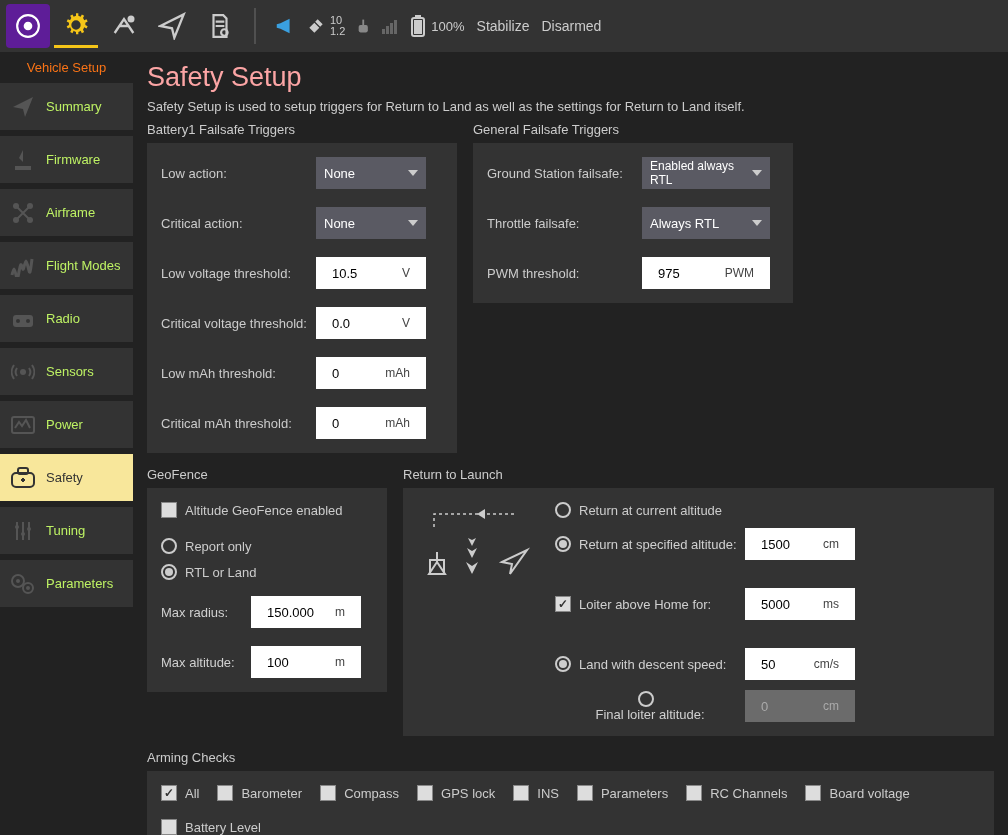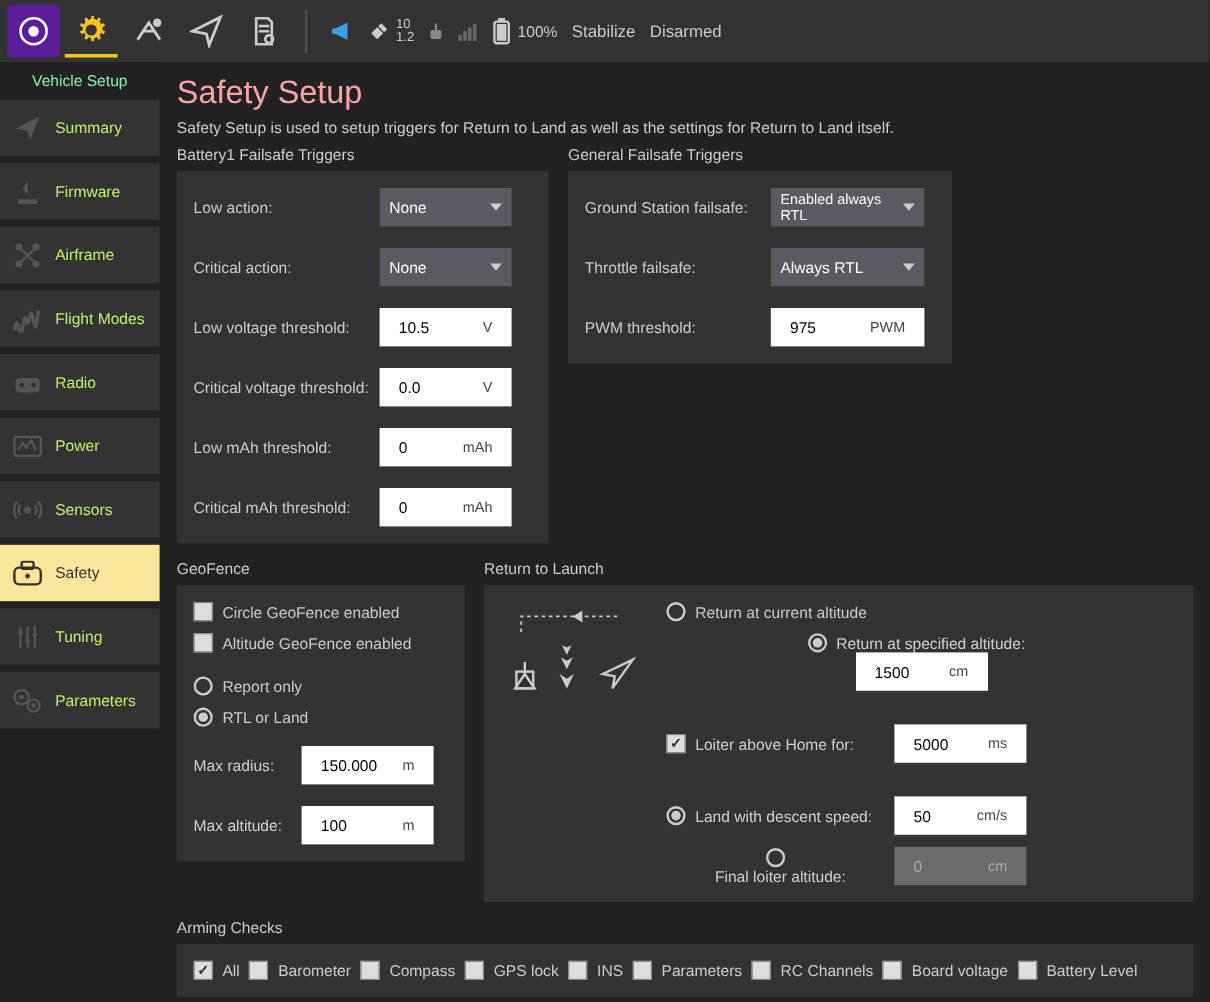--- a/index.html
+++ b/index.html
@@ -13,21 +13,21 @@
   .topbtn svg { fill: currentColor; }
   .topsep { width: 2px; height: 36px; background: #505050; margin: 0 8px; }
   .top-indicator { display: flex; align-items: center; margin-left: 6px; color: #ccc; font-size: 13px; gap: 4px;}
   .top-text { margin-left: 8px; color: #ccc; font-size: 14px;}
   
   
   .main { display: flex; height: 783px; }
   
   
   .sidebar { width: 133px; background: #222222; }
-  .side-title { color: #86efac; font-size: 13px; text-align: center; padding: 8px 0; }
+  .side-title { color: #f97316; font-size: 13px; text-align: center; padding: 8px 0; }
   .side-item { background: #333333; height: 47px; display: flex; align-items: center; gap: 10px; padding-left: 10px; margin-bottom: 6px; color: #bef264; cursor: pointer; }
   .side-item.active { background: #f8e79b; color: #333; }
   .side-icon { width: 26px; height: 26px; display:flex; align-items:center; justify-content:center;}
   .side-item svg { fill: #555; }
   .side-item.active svg { fill: #333; }
   
   
   .content { flex: 1; padding: 10px 14px; overflow-y: auto; }
   .page-title { color: #fca5a5; font-size: 27px; font-weight: normal; margin-bottom: 6px; }
   .page-desc { color: #ccc; font-size: 13px; margin-bottom: 8px; }
@@ -52,21 +52,21 @@
   
   
   .cb { width: 16px; height: 16px; border: 1px solid #888; background: #ddd; display:inline-flex; align-items:center; justify-content:center; margin-right:8px; font-size:12px; color:#333;}
   .cb.checked::after{content:"✓"; font-weight:bold;}
   .radio { width:16px; height:16px; border-radius:50%; border:2px solid #ccc; display:inline-flex; align-items:center; justify-content:center; margin-right:8px;}
   .radio.sel::after{content:""; width:8px; height:8px; background:#ccc; border-radius:50%;}
   .opt-row { display:flex; align-items:center; color:#ccc; font-size:13px; margin-bottom:10px;}
   
   .rtl-diagram { width:120px; display:flex; flex-direction:column; align-items:center; gap:6px; color:#ccc; margin-right:18px; }
   
-  .arming-row { display:flex; gap:8px; align-items:center; flex-wrap:wrap;}
+  .arming-row { display:flex; gap:18px; align-items:center; flex-wrap:wrap;}
   .arming-item { display:flex; align-items:center; color:#ccc; font-size:13px;}
 </style>
 </head>
 <body>
 
 <div class="topbar">
   <div class="topbtn purple">
     <svg width="26" height="26" viewBox="0 0 24 24">
         <circle cx="12" cy="12" r="10" fill="none" stroke="#fff" stroke-width="2"></circle>
         <circle cx="12" cy="12" r="4" fill="#fff"></circle>
@@ -178,36 +178,36 @@
           <svg width="26" height="20" viewBox="0 0 26 20">
             <rect x="3" y="6" width="20" height="12" rx="3"></rect>
             <circle cx="8" cy="12" r="2" fill="#333"></circle>
             <circle cx="18" cy="12" r="2" fill="#333"></circle>
           </svg>
         </span>
       <span>Radio</span>
     </div>
     <div class="side-item">
       <span class="side-icon">
-          <svg width="24" height="18" viewBox="0 0 24 18">
-            <rect x="1" y="1" width="22" height="16" rx="2" fill="none" stroke="#555" stroke-width="2"></rect>
-            <path d="M4 12l4-6 3 4 4-6 4 8" fill="none" stroke="#555" stroke-width="2"></path>
-          </svg>
-        </span>
-      <span>Power</span>
-    </div>
-    <div class="side-item">
-      <span class="side-icon">
           <svg width="24" height="24" viewBox="0 0 24 24">
             <circle cx="12" cy="12" r="3"></circle>
             <path d="M4 12a8 8 0 010 0M2 12a10 10 0 010 0" fill="none" stroke="#555" stroke-width="2"></path>
             <path d="M6 8a7 7 0 000 8M18 8a7 7 0 010 8M3 5a12 12 0 000 14M21 5a12 12 0 010 14" fill="none" stroke="#555" stroke-width="2"></path>
           </svg>
         </span>
       <span>Sensors</span>
+    </div>
+    <div class="side-item">
+      <span class="side-icon">
+          <svg width="24" height="18" viewBox="0 0 24 18">
+            <rect x="1" y="1" width="22" height="16" rx="2" fill="none" stroke="#555" stroke-width="2"></rect>
+            <path d="M4 12l4-6 3 4 4-6 4 8" fill="none" stroke="#555" stroke-width="2"></path>
+          </svg>
+        </span>
+      <span>Power</span>
     </div>
     <div class="side-item active">
       <span class="side-icon">
           <svg width="26" height="22" viewBox="0 0 26 22">
             <rect x="2" y="6" width="22" height="14" rx="4" fill="none" stroke="#333" stroke-width="2"></rect>
             <rect x="8" y="1" width="10" height="6" rx="2" fill="none" stroke="#333" stroke-width="2"></rect>
             <path d="M11 13h4M13 11v4" stroke="#333" stroke-width="2"></path>
           </svg>
         </span>
       <span>Safety</span>
@@ -316,24 +316,20 @@
           </div>
         </div>
       </div>
     </div>
 
     <div class="row" style="margin-top:14px;">
 
       <div style="width:240px;">
         <div class="section-title">GeoFence</div>
         <div class="panel">
-          <div class="opt-row">
-              <span class="cb"></span>
-              <span>Circle GeoFence enabled</span>
-            </div>
           <div class="opt-row">
               <span class="cb"></span>
               <span>Altitude GeoFence enabled</span>
             </div>
           <div style="height:10px;"></div>
           <div class="opt-row">
               <span class="radio"></span>
               <span>Report only</span>
             </div>
           <div class="opt-row">
@@ -369,21 +365,21 @@
               <rect x="8" y="58" width="14" height="14" fill="none" stroke="#ccc" stroke-width="2"></rect>
               <path d="M50 72 l-6 -12 l6 4 l6 -4 z M50 56 l-5 -10 l5 3 l5 -3 z M50 44 l-4 -8 l4 2 l4 -2 z" fill="#ccc"></path>
               <path d="M80 60 L105 48 L88 72 l2-10 z" fill="none" stroke="#ccc" stroke-width="2"></path>
             </svg>
           </div>
           <div style="flex:1;">
             <div class="opt-row">
                 <span class="radio"></span>
                 <span>Return at current altitude</span>
               </div>
-            <div class="field-row" style="margin-bottom:28px;flex-direction:column;">
+            <div class="field-row" style="margin-bottom:28px;">
               <div style="display:flex; align-items:center; width:190px;">
                   <span class="radio sel"></span>
                   <span>Return at specified altitude:</span>
                 </div>
               <div class="numfield">
                   <span>1500</span>
                   <span class="unit">cm</span>
                 </div>
             </div>
             <div class="field-row" style="margin-bottom:28px;">

